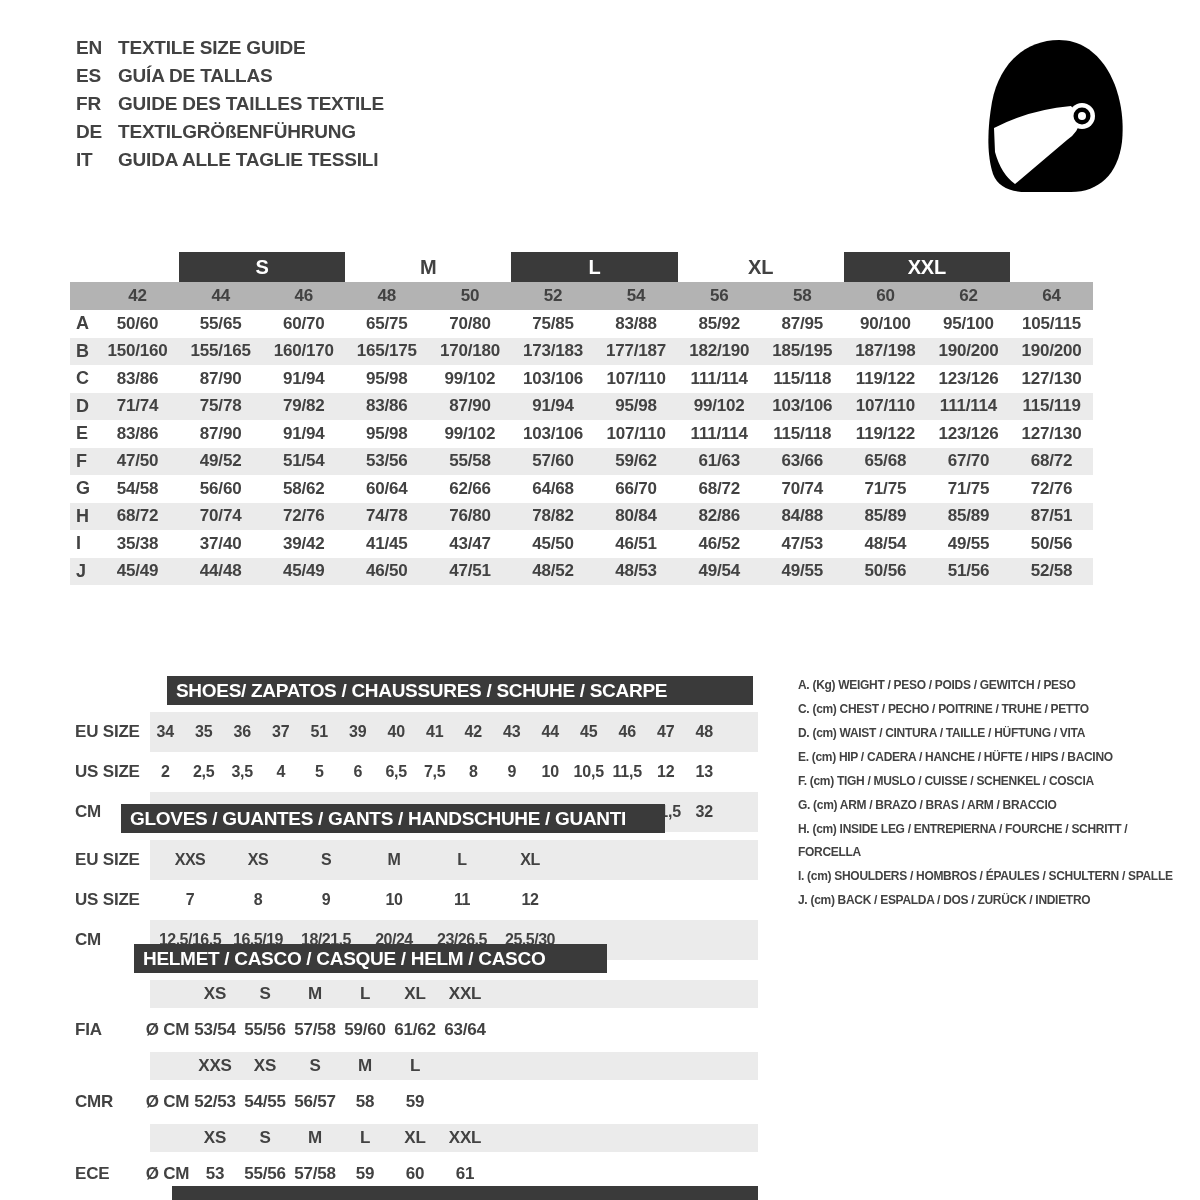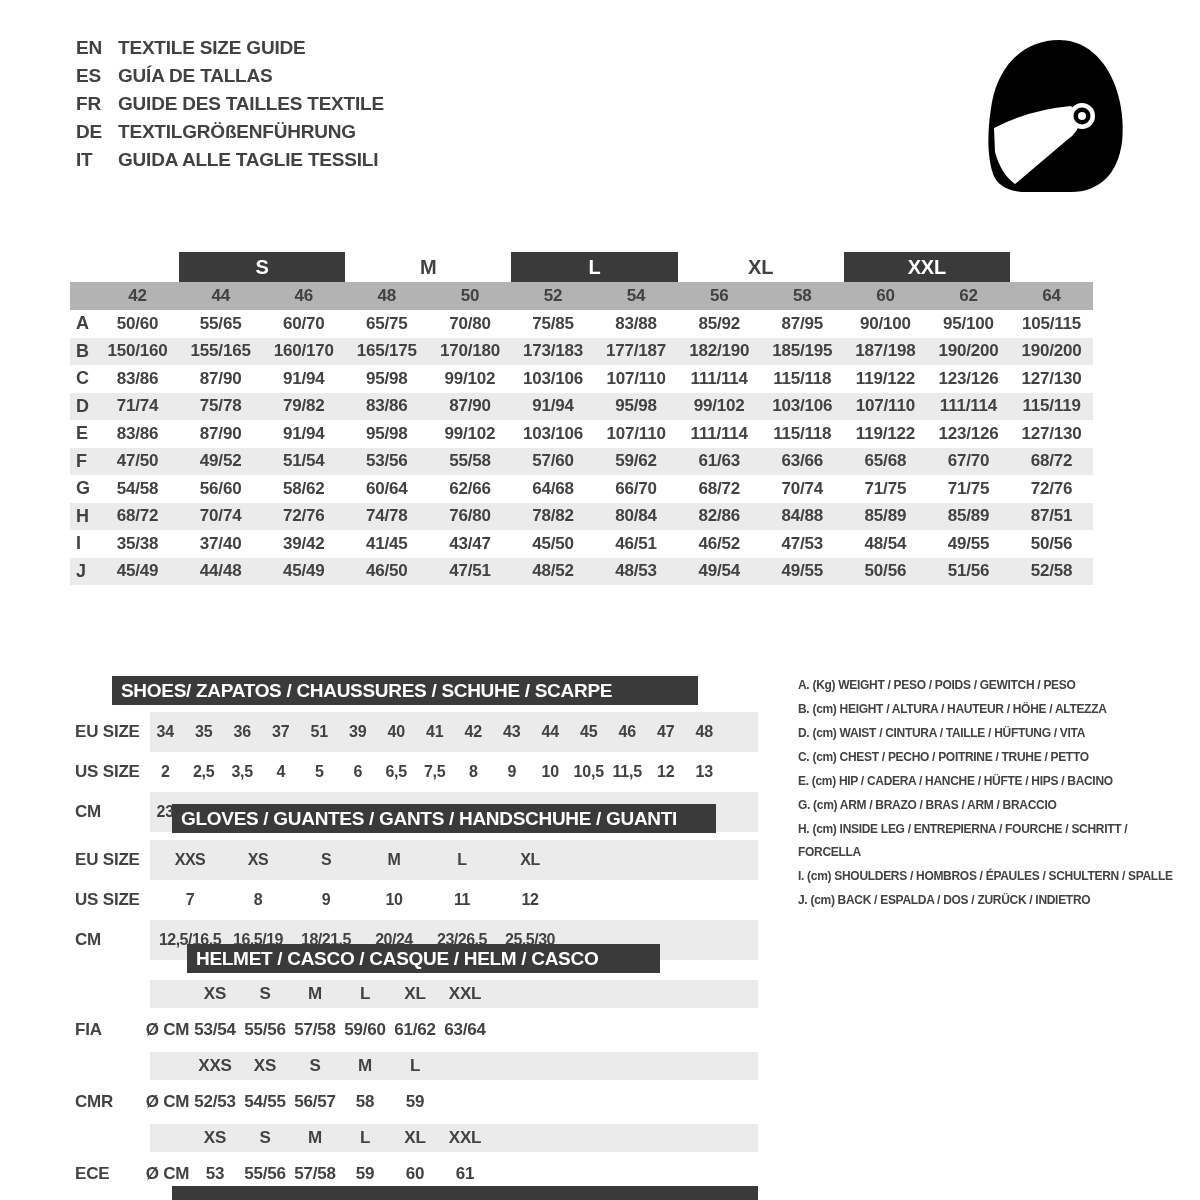--- a/index.html
+++ b/index.html
@@ -253,21 +253,21 @@
         <div class="tcell">49/54</div>
         <div class="tcell">49/55</div>
         <div class="tcell">50/56</div>
         <div class="tcell">51/56</div>
         <div class="tcell">52/58</div>
       </div>
     </div>
 </div>
 
 <div class="abs" style="left:70px;top:676px;width:688px">
-  <div class="bar" style="margin-left:42px;width:586px">SHOES/ ZAPATOS / CHAUSSURES / SCHUHE / SCARPE</div>
+  <div class="bar" style="margin-left:97px;width:586px">SHOES/ ZAPATOS / CHAUSSURES / SCHUHE / SCARPE</div>
   <div id="shoesRows">
       <div class="drow first">
         <div class="band"></div>
         <div class="rlabel">EU SIZE</div>
         <div class="grid15">
           <div class="dcell">34</div>
           <div class="dcell">35</div>
           <div class="dcell">36</div>
           <div class="dcell">37</div>
           <div class="dcell">51</div>
@@ -321,21 +321,21 @@
           <div class="dcell">30</div>
           <div class="dcell">30,5</div>
           <div class="dcell">31,5</div>
           <div class="dcell">32</div>
         </div>
       </div>
     </div>
 </div>
 
 <div class="abs" style="left:70px;top:804px;width:688px">
-  <div class="bar" style="margin-left:102px;width:544px">GLOVES / GUANTES / GANTS / HANDSCHUHE / GUANTI</div>
+  <div class="bar" style="margin-left:51px;width:544px">GLOVES / GUANTES / GANTS / HANDSCHUHE / GUANTI</div>
   <div id="glovesRows">
       <div class="drow first">
         <div class="band"></div>
         <div class="rlabel">EU SIZE</div>
         <div class="grid6">
           <div class="dcell">XXS</div>
           <div class="dcell">XS</div>
           <div class="dcell">S</div>
           <div class="dcell">M</div>
           <div class="dcell">L</div>
@@ -362,21 +362,21 @@
           <div class="dcell">18/21,5</div>
           <div class="dcell">20/24</div>
           <div class="dcell">23/26,5</div>
           <div class="dcell">25,5/30</div>
         </div>
       </div>
     </div>
 </div>
 
 <div class="abs" style="left:70px;top:944px;width:688px">
-  <div class="bar" style="margin-left:117px;width:473px">HELMET / CASCO / CASQUE / HELM / CASCO</div>
+  <div class="bar" style="margin-left:64px;width:473px">HELMET / CASCO / CASQUE / HELM / CASCO</div>
   <div id="helmetRows">
       <div class="drow hsz first">
         <div class="band"></div>
         <div class="gridH">
           <div class="dcell"></div>
           <div class="dcell">XS</div>
           <div class="dcell">S</div>
           <div class="dcell">M</div>
           <div class="dcell">L</div>
           <div class="dcell">XL</div>
@@ -439,23 +439,23 @@
           <div class="dcell">59</div>
           <div class="dcell">60</div>
           <div class="dcell">61</div>
         </div>
       </div>
     </div>
 </div>
 
 <div class="abs" id="legend" style="left:798px;top:674px;width:385px">
     <div class="legend-item">A. (Kg) WEIGHT / PESO / POIDS / GEWITCH / PESO</div>
-    <div class="legend-item">B. (cm) HEIGHT / ALTURA / HAUTEUR / HÖHE / ALTEZZA</div>
+    <div class="legend-item">C. (cm) CHEST / PECHO / POITRINE / TRUHE / PETTO</div>
     <div class="legend-item">D. (cm) WAIST / CINTURA / TAILLE / HÜFTUNG / VITA</div>
-    <div class="legend-item">C. (cm) CHEST / PECHO / POITRINE / TRUHE / PETTO</div>
     <div class="legend-item">E. (cm) HIP / CADERA / HANCHE / HÜFTE / HIPS /  BACINO</div>
+    <div class="legend-item">F. (cm) TIGH / MUSLO / CUISSE / SCHENKEL / COSCIA</div>
     <div class="legend-item">G. (cm) ARM  / BRAZO / BRAS / ARM / BRACCIO</div>
     <div class="legend-item">H. (cm) INSIDE LEG / ENTREPIERNA / FOURCHE / SCHRITT / FORCELLA</div>
     <div class="legend-item">I.  (cm) SHOULDERS / HOMBROS / ÉPAULES / SCHULTERN / SPALLE</div>
     <div class="legend-item">J. (cm) BACK / ESPALDA / DOS / ZURÜCK / INDIETRO</div>
   </div>
 
 <div class="abs" style="left:172px;top:1186px;width:586px;height:14px;background:#3a3a3a"></div>
 
 </body></html>

